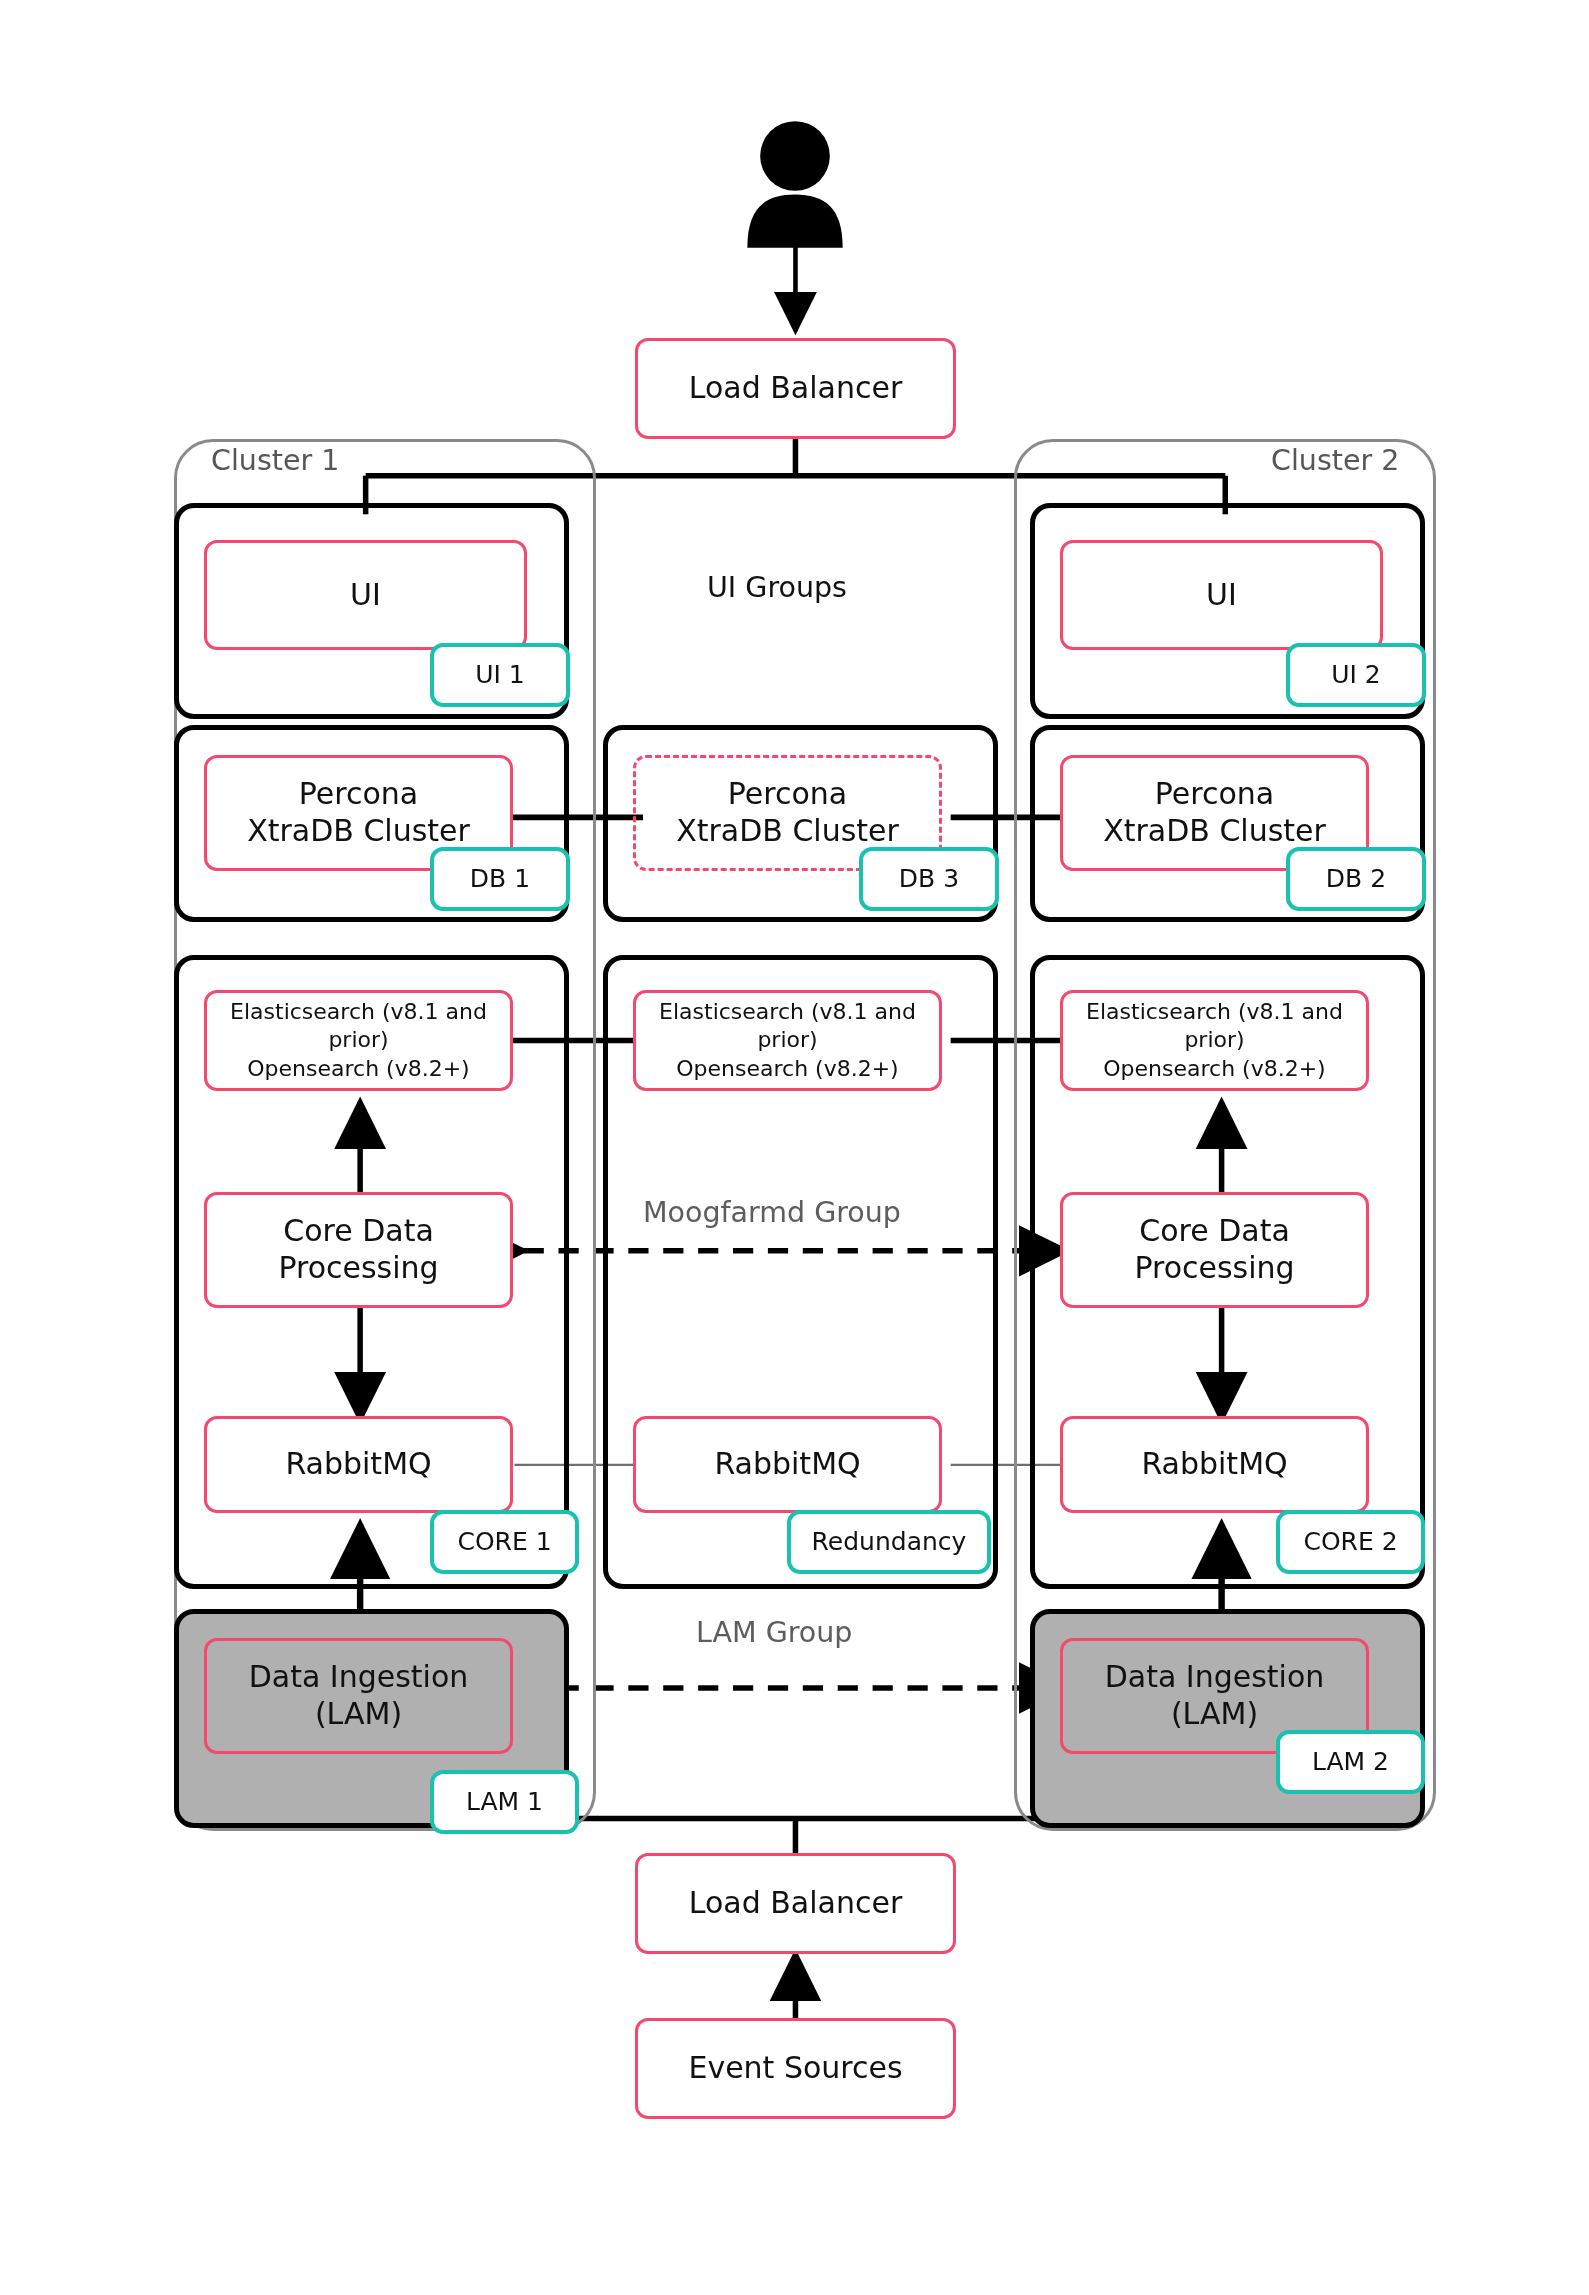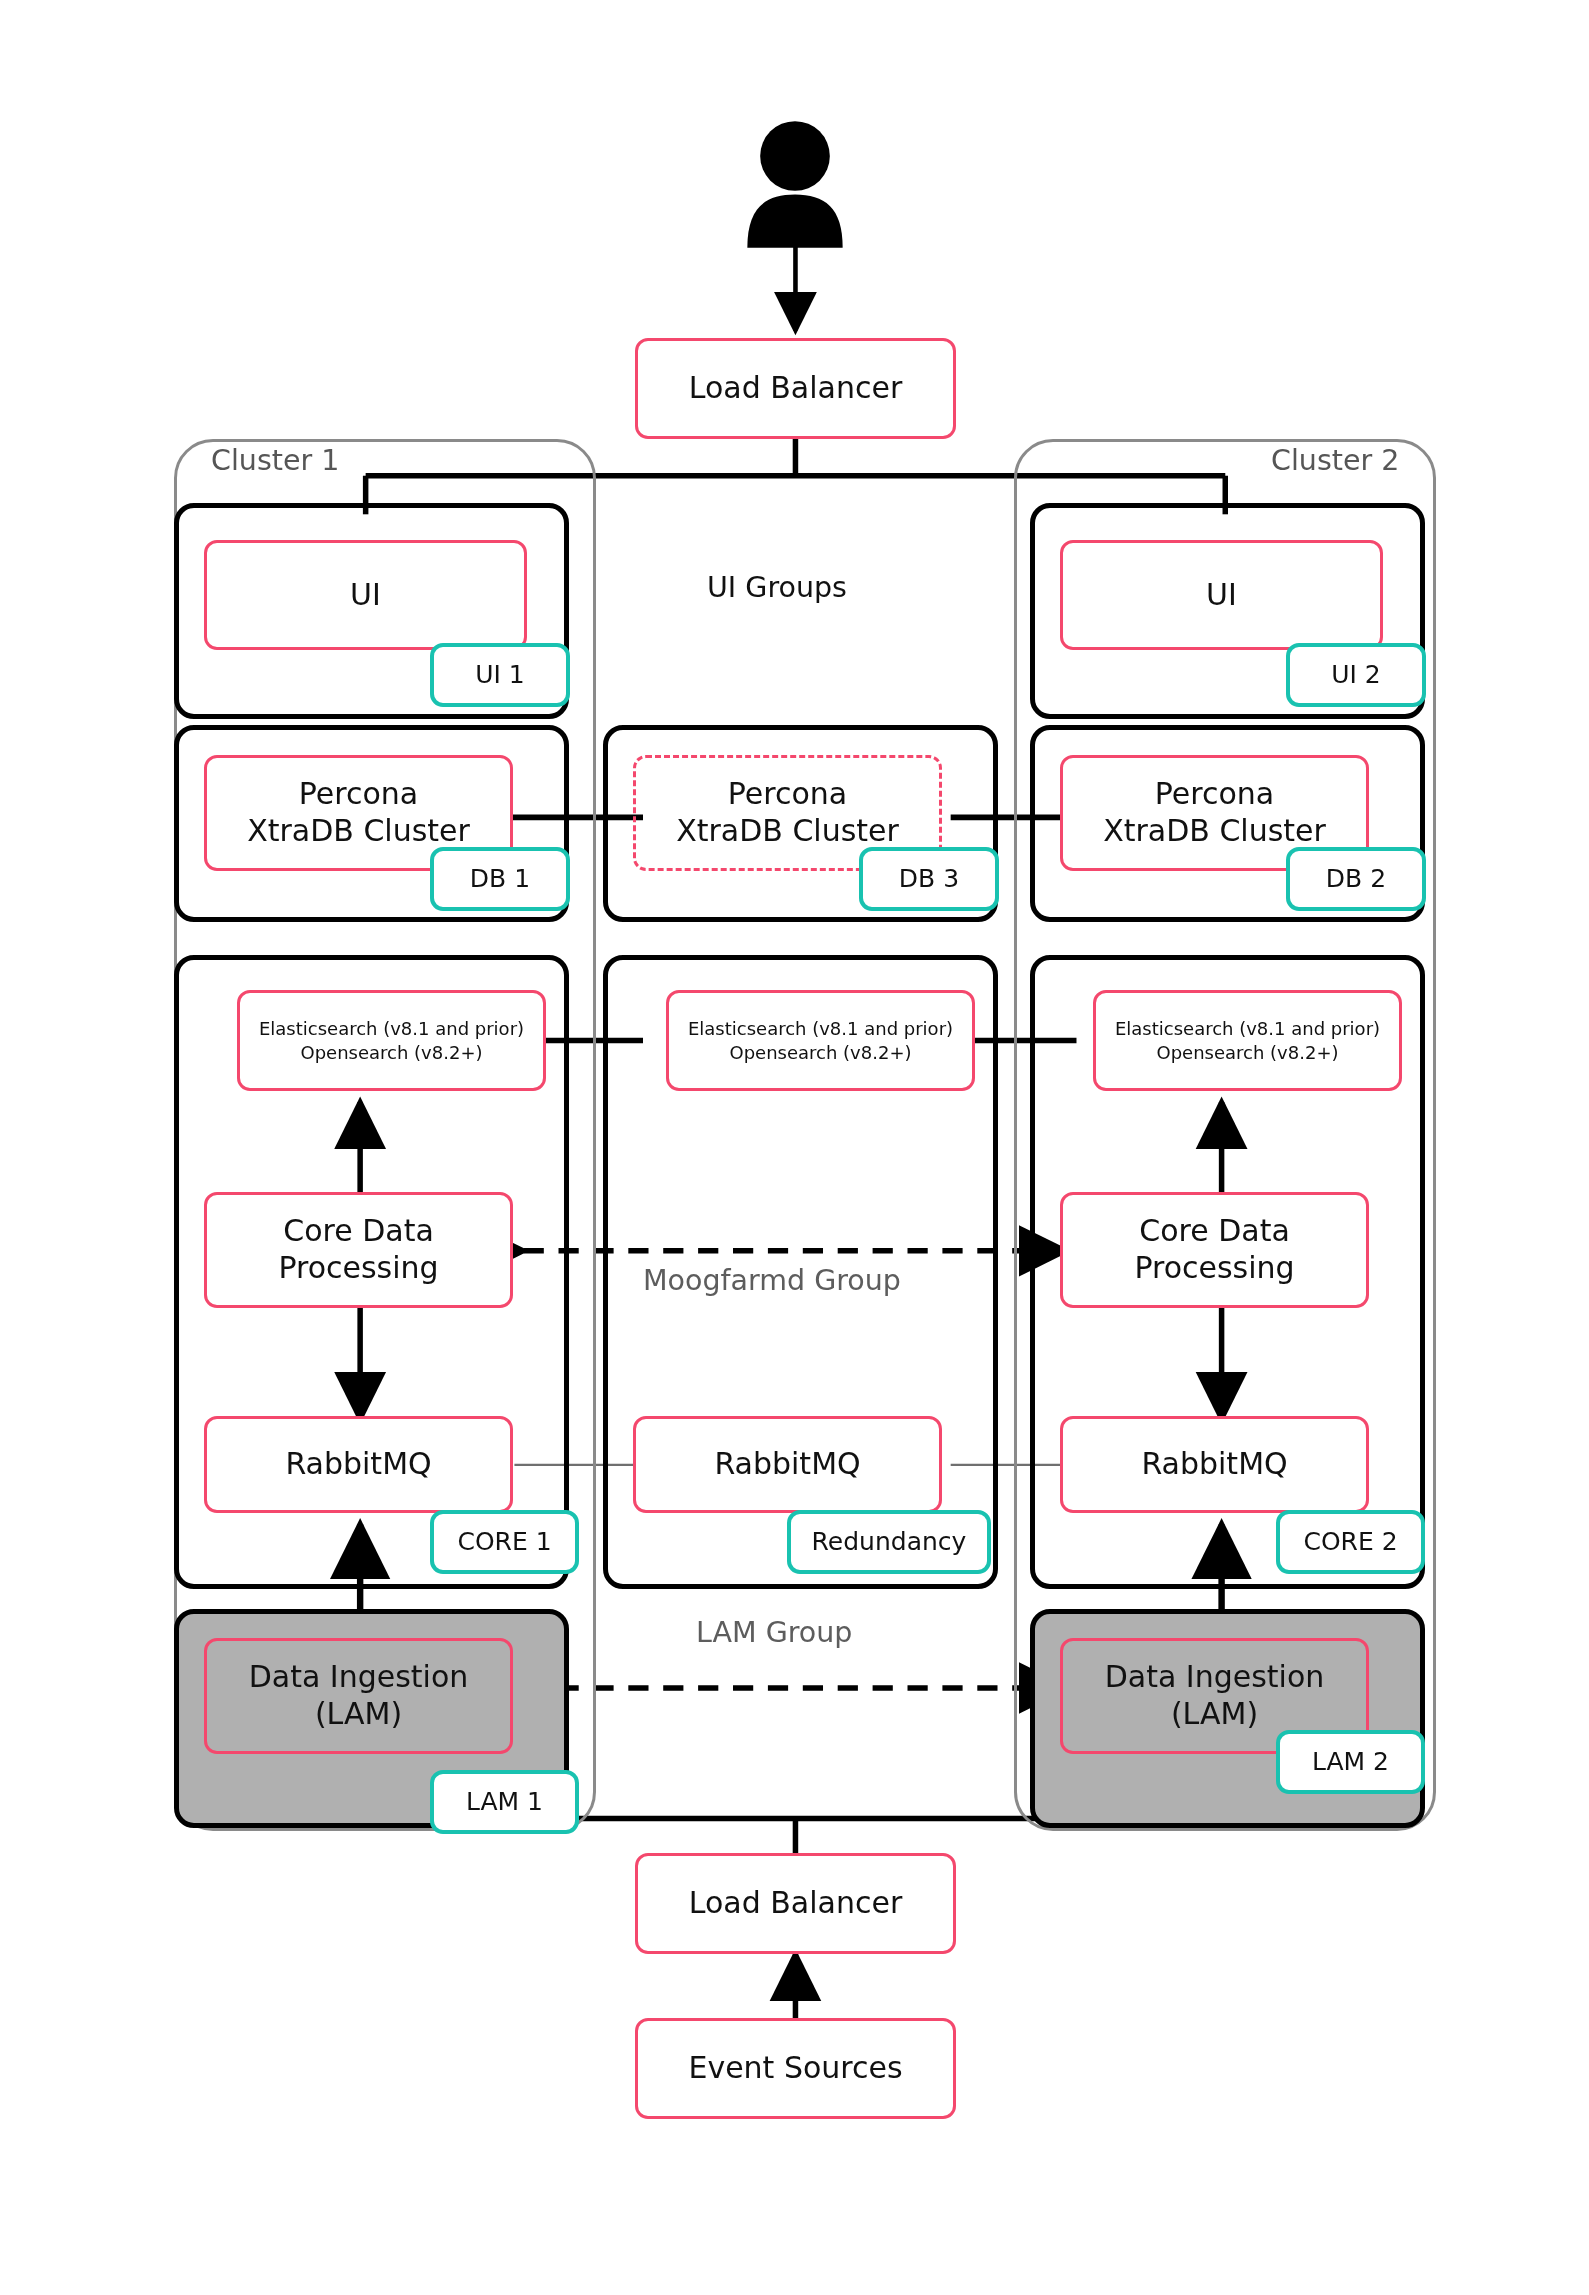--- a/index.html
+++ b/index.html
@@ -12,21 +12,21 @@
         justify-content:center;text-align:center;color:#111111;background:#ffffff;}
   .pink{border:3.7px solid #f4486d;border-radius:13px;}
   .pink-dash{border:3.7px dashed #f4486d;border-radius:13px;background:transparent;}
   .teal{border:4.6px solid #19c2b0;border-radius:13px;background:#ffffff;}
   .blackbox{border:5.5px solid #000000;border-radius:20px;background:transparent;}
   .greybox{border:5.5px solid #000000;border-radius:20px;background:#b0b0b0;}
   .clusterbox{border:3.7px solid #8a8a8a;border-radius:39px;background:transparent;}
 
   .t-xl{font-size:30px;line-height:1.22;}
   .t-md{font-size:25px;line-height:1.22;}
-  .t-xs{font-size:18px;line-height:1.3;margin-left:33px;}
+  .t-xs{font-size:22px;line-height:1.3;}
 
   .grouplbl{position:absolute;color:#5d5d5d;font-size:28.5px;white-space:nowrap;}
   .grouplbl.dark{color:#111111;}
   .clusterlbl{position:absolute;color:#565656;font-size:28.5px;white-space:nowrap;}
 
   .person{position:absolute;}
   .transparent{background:transparent;}
 </style>
 </head>
 <body>
@@ -192,21 +192,21 @@
 
   <div class="node pink t-xl" style="left:204px;top:1192px;width:309px;height:116px;flex-direction:column;">
     <span>Core Data</span>
     <span>Processing</span>
   </div>
   <div class="node pink t-xl" style="left:1060px;top:1192px;width:309px;height:116px;flex-direction:column;">
     <span>Core Data</span>
     <span>Processing</span>
   </div>
 
-  <div class="grouplbl" style="left:643px;top:1264px;">Moogfarmd Group</div>
+  <div class="grouplbl" style="left:643px;top:1196px;">Moogfarmd Group</div>
 
   <div class="node pink t-xl" style="left:204px;top:1416px;width:309px;height:97px;">
     <span>RabbitMQ</span>
   </div>
   <div class="node teal t-md" style="left:430px;top:1510px;width:149px;height:64px;">
     <span>CORE 1</span>
   </div>
 
   <div class="node pink t-xl" style="left:633px;top:1416px;width:309px;height:97px;">
     <span>RabbitMQ</span>

